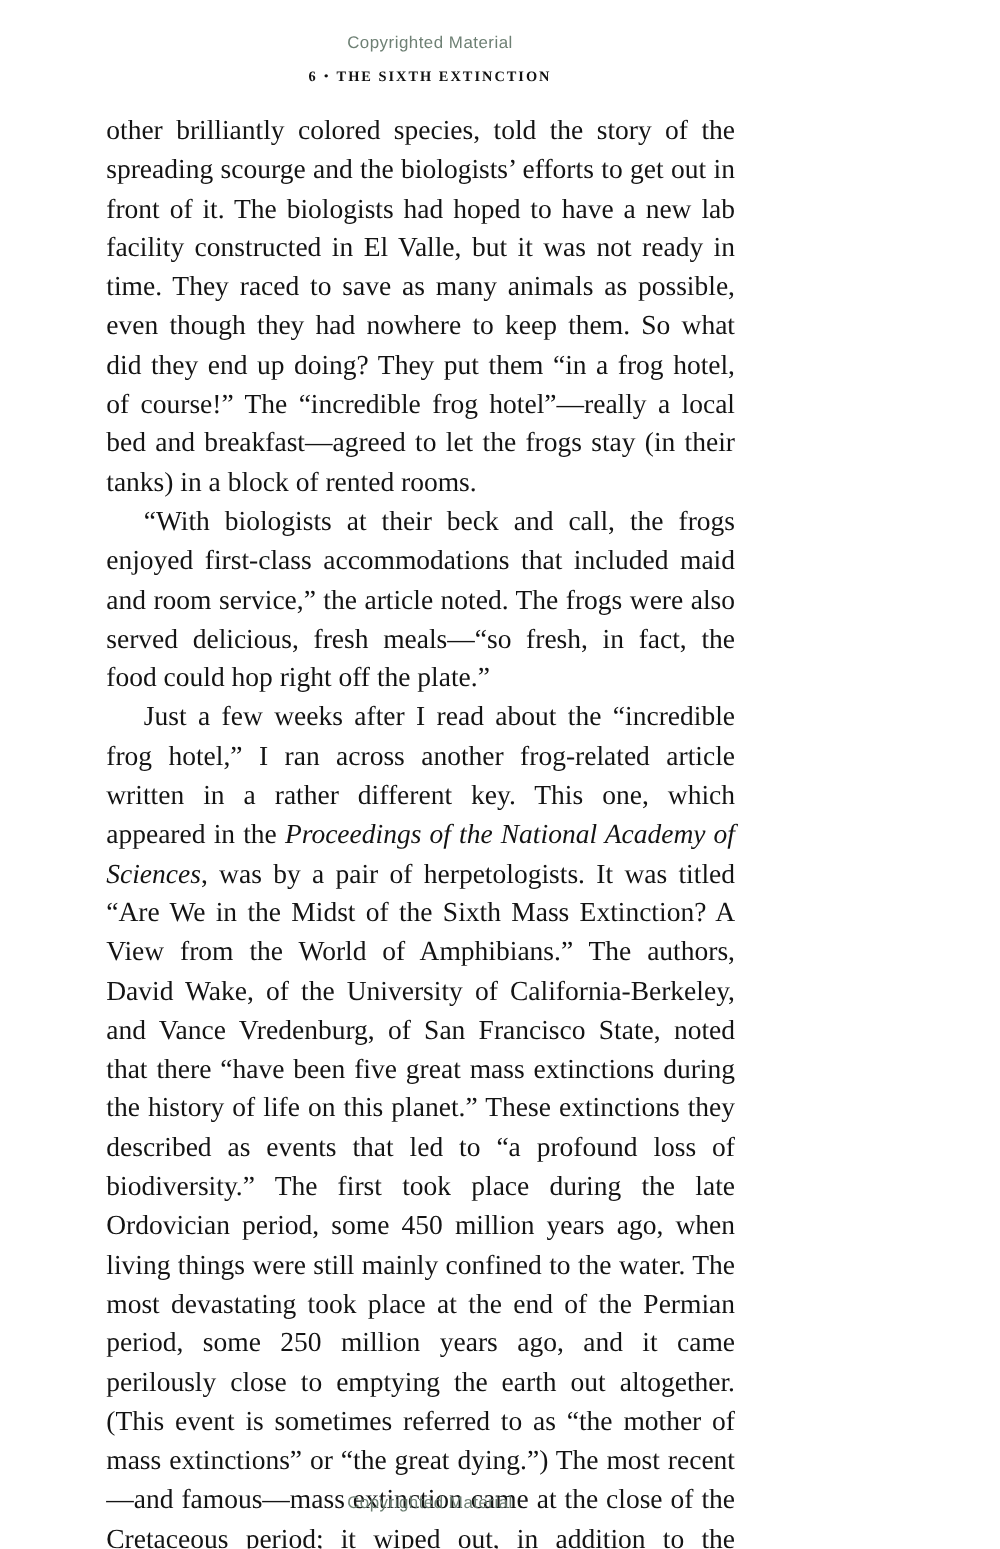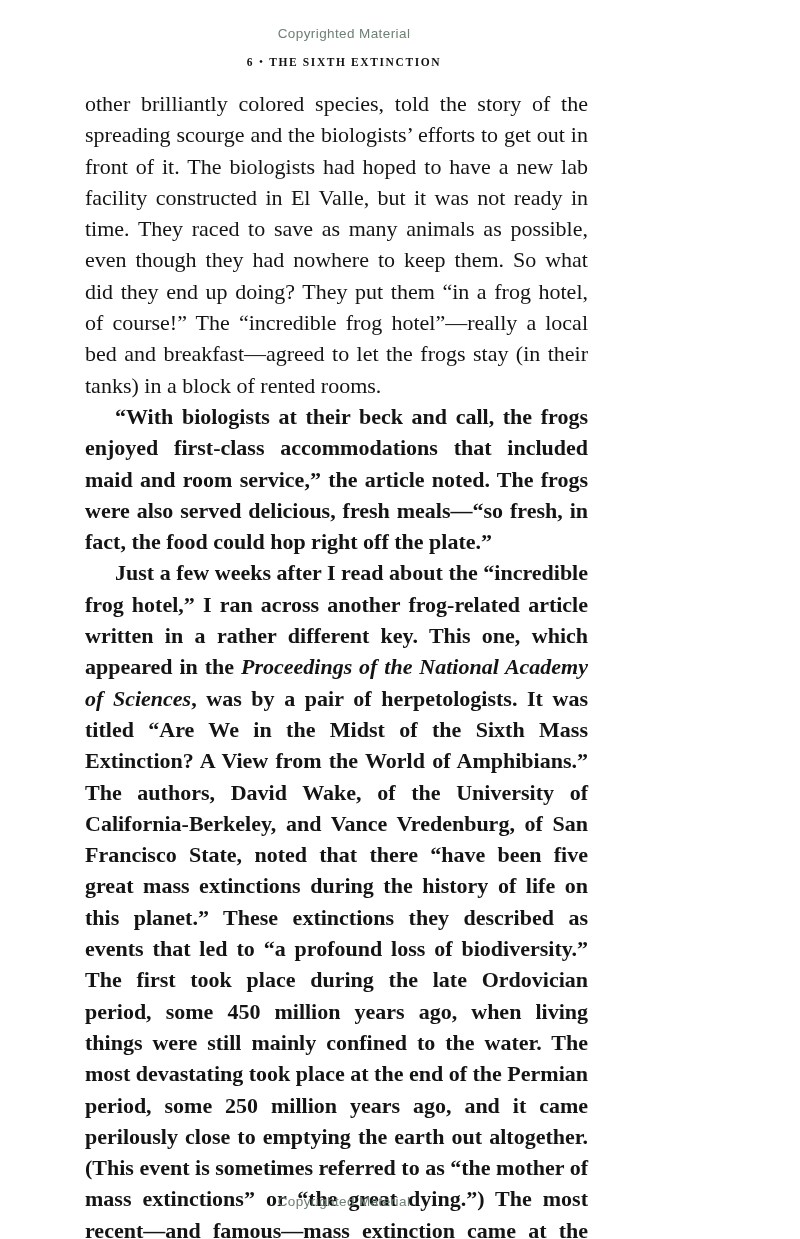--- a/index.html
+++ b/index.html
@@ -54,21 +54,20 @@
     color: #141414;
     text-align: justify;
     hyphens: auto;
     -webkit-hyphens: auto;
   }
   .text-block p {
     margin: 0;
   }
   .text-block p.indented {
     text-indent: 30px;
-    font-weight: bold;
   }
   .italic {
     font-style: italic;
   }
 </style>
 </head>
 <body>
 
 <div class="page">
 

